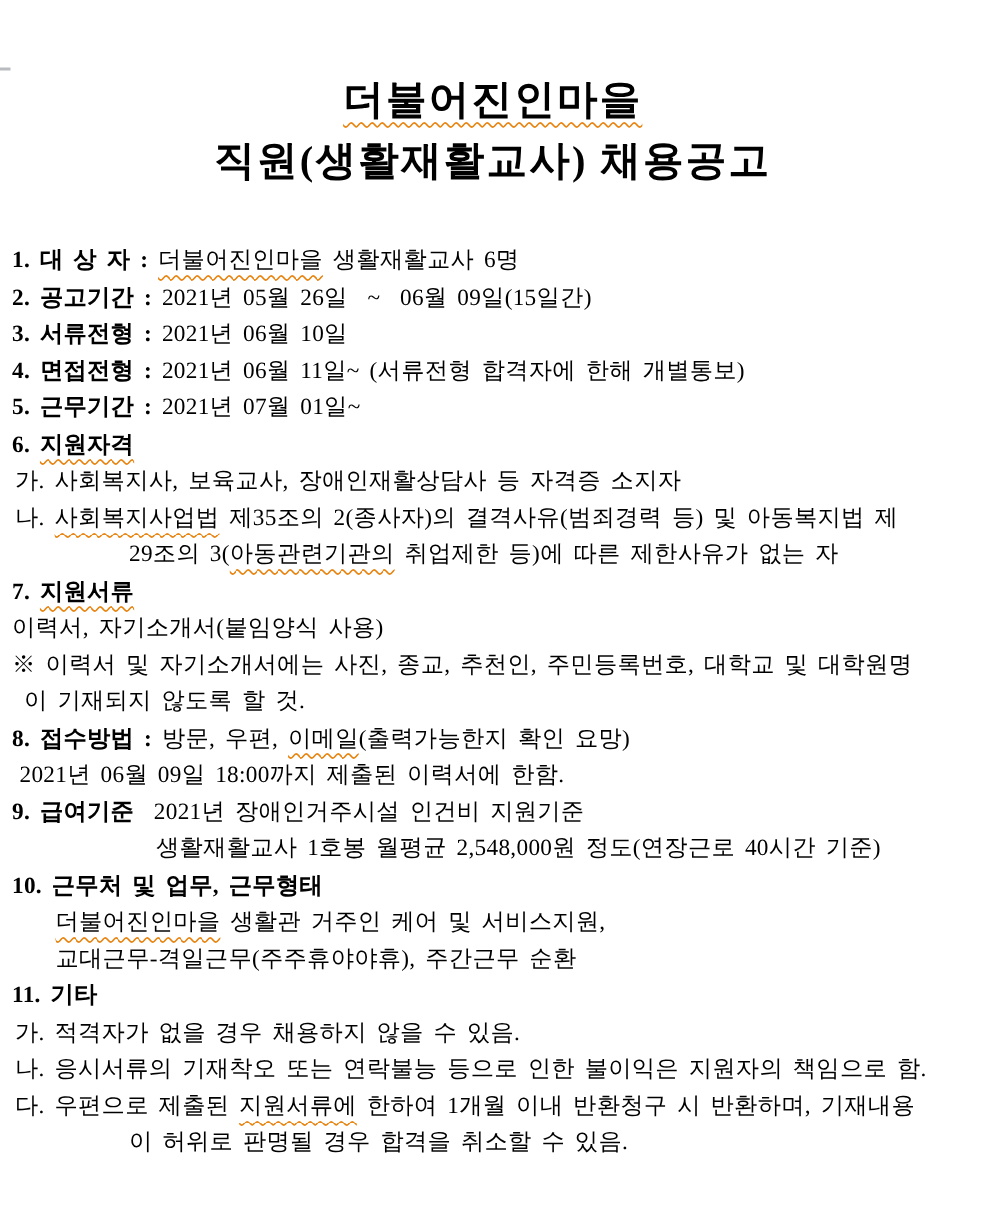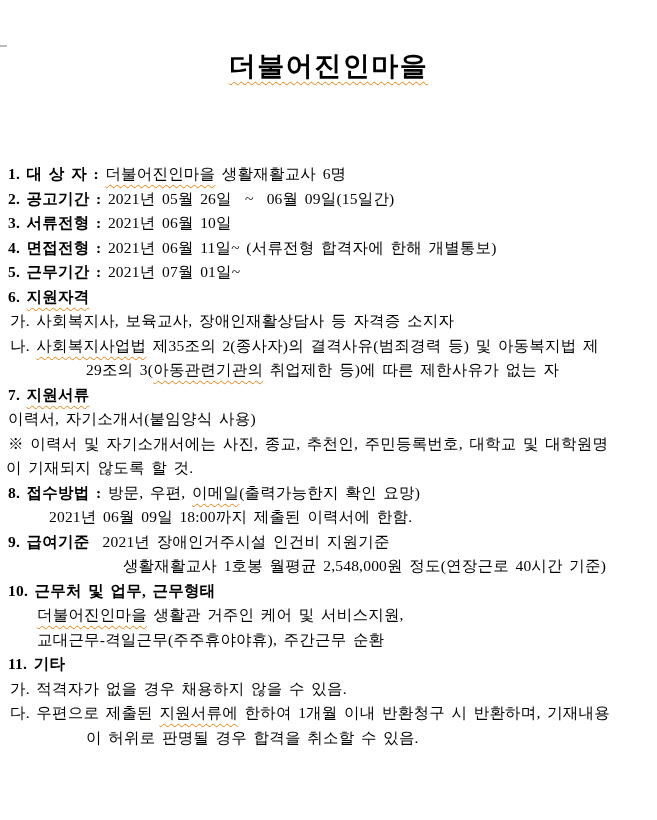--- a/index.html
+++ b/index.html
@@ -29,35 +29,36 @@
   }
   .title-line.wavy-line .wavy{text-underline-offset:6px;}
   .doc-body{
     position:absolute;top:162px;left:0;width:657px;
     font-size:15.5px;
   }
   .line{line-height:24.5px;white-space:pre;letter-spacing:0.2px;word-spacing:2.5px;}
   .bold{font-weight:bold;}
   .ind-0{padding-left:8px;}
   .ind-1{padding-left:8px;}
-  .ind-2{padding-left:6px;}
+  .ind-2{padding-left:16px;}
   .ind-3{padding-left:10px;}
-  .ind-4{padding-left:49px;}
+  .ind-4{padding-left:13px;}
   .ind-5{padding-left:37px;}
   .ind-6{padding-left:46px;margin-left:40px;}
-  .ind-7{padding-left:72px;text-align:center;}
+  .ind-7{padding-left:104px;}
 </style>
 </head>
 <body>
 
 <div class="page">
   <div class="artifact-dash"></div>
 
   <div class="title-block">
     <div class="title-line wavy-line"><span class="wavy">더불어진인마을</span></div>
+    <div class="title-line">직원(생활재활교사) 채용공고</div>
   </div>
 
   <div class="doc-body" id="doc-body">
       <div class="line ind-0"><span class="bold ">1. 대 상 자 : </span><span class="wavy">더불어진인마을</span><span class=""> 생활재활교사 6명</span></div>
       <div class="line ind-0"><span class="bold ">2. 공고기간 : </span><span class="">2021년 05월 26일  ~  06월 09일(15일간)</span></div>
       <div class="line ind-0"><span class="bold ">3. 서류전형 : </span><span class="">2021년 06월 10일</span></div>
       <div class="line ind-0"><span class="bold ">4. 면접전형 : </span><span class="">2021년 06월 11일~ (서류전형 합격자에 한해 개별통보)</span></div>
       <div class="line ind-0"><span class="bold ">5. 근무기간 : </span><span class="">2021년 07월 01일~</span></div>
       <div class="line ind-0"><span class="bold ">6. </span><span class="bold wavy">지원자격</span></div>
       <div class="line ind-3"><span class="">가. 사회복지사, 보육교사, 장애인재활상담사 등 자격증 소지자</span></div>
@@ -69,16 +70,17 @@
       <div class="line ind-2"><span class="">이 기재되지 않도록 할 것.</span></div>
       <div class="line ind-0"><span class="bold ">8. 접수방법 : </span><span class="">방문, 우편, </span><span class="wavy">이메일</span><span class="">(출력가능한지 확인 요망)</span></div>
       <div class="line ind-4"><span class="">2021년 06월 09일 18:00까지 제출된 이력서에 한함.</span></div>
       <div class="line ind-0"><span class="bold ">9. 급여기준</span><span class="">  2021년 장애인거주시설 인건비 지원기준</span></div>
       <div class="line ind-7"><span class="">생활재활교사 1호봉 월평균 2,548,000원 정도(연장근로 40시간 기준)</span></div>
       <div class="line ind-0"><span class="bold ">10. 근무처 및 업무, 근무형태</span></div>
       <div class="line ind-5"><span class="wavy">더불어진인마을</span><span class=""> 생활관 거주인 케어 및 서비스지원,</span></div>
       <div class="line ind-5"><span class="">교대근무-격일근무(주주휴야야휴), 주간근무 순환</span></div>
       <div class="line ind-0"><span class="bold ">11. 기타</span></div>
       <div class="line ind-3"><span class="">가. 적격자가 없을 경우 채용하지 않을 수 있음.</span></div>
+      <div class="line ind-3"><span class="">나. 응시서류의 기재착오 또는 연락불능 등으로 인한 불이익은 지원자의 책임으로 함.</span></div>
       <div class="line ind-3"><span class="">다. 우편으로 제출된 </span><span class="wavy">지원서류에</span><span class=""> 한하여 1개월 이내 반환청구 시 반환하며, 기재내용</span></div>
       <div class="line ind-6"><span class="">이 허위로 판명될 경우 합격을 취소할 수 있음.</span></div>
     </div>
 </div>
 
 </body></html>

